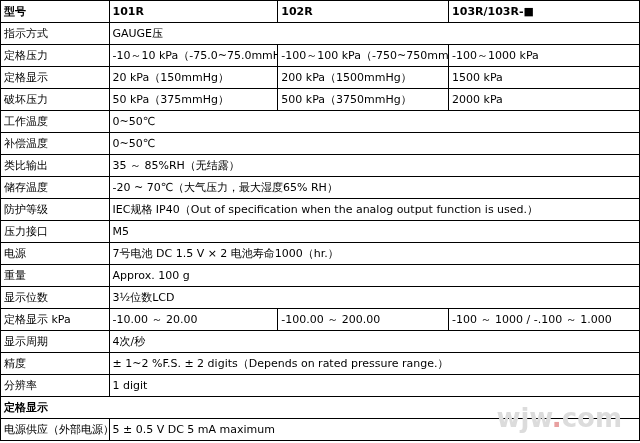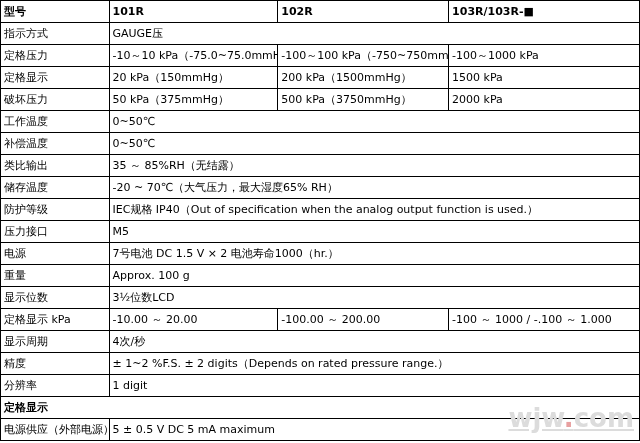--- a/index.html
+++ b/index.html
@@ -42,30 +42,29 @@
   .col4 { width: 190px; }
   .section-row td {
     border: none;
     font-weight: bold;
     padding-top: 5px;
     padding-bottom: 2px;
     height: 16px;
   }
   .watermark {
     position: absolute;
-    right: 6px;
+    right: 18px;
     bottom: 10px;
     font-family: "DejaVu Sans", "Liberation Sans", sans-serif;
     font-size: 26px;
     font-weight: bold;
     color: #dcdcdc;
     letter-spacing: 0px;
     pointer-events: none;
     user-select: none;
-    text-decoration: underline;
   }
   .watermark .dot { color: #e8a0a0; }
 </style>
 </head>
 <body>
 
 <table id="spec-table">
   <colgroup>
     <col style="width:108px">
     <col style="width:168px">

